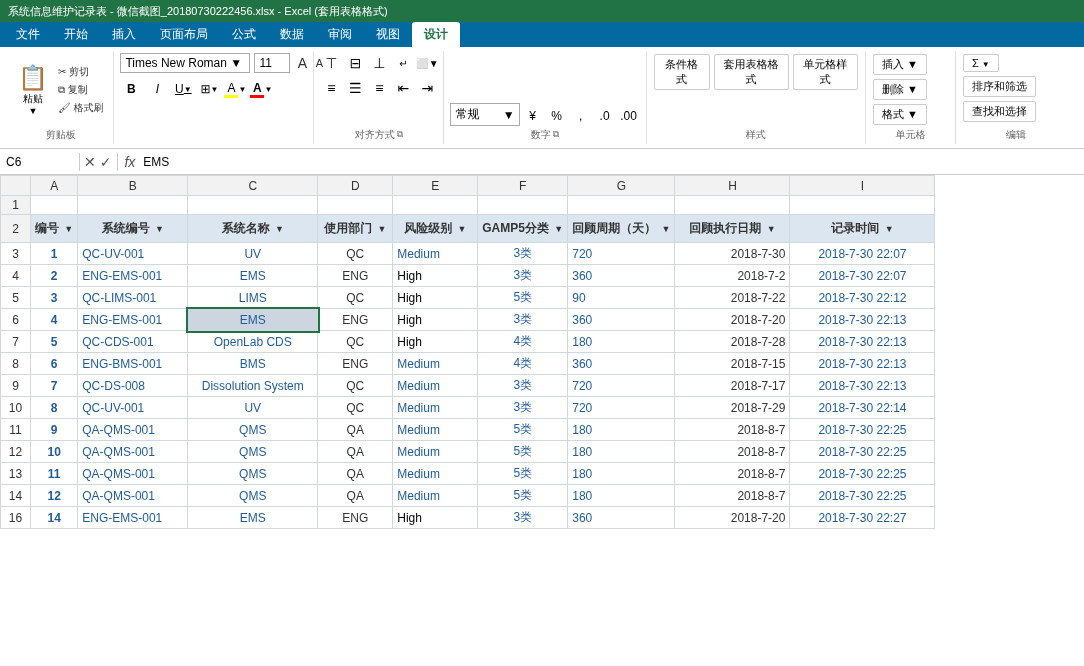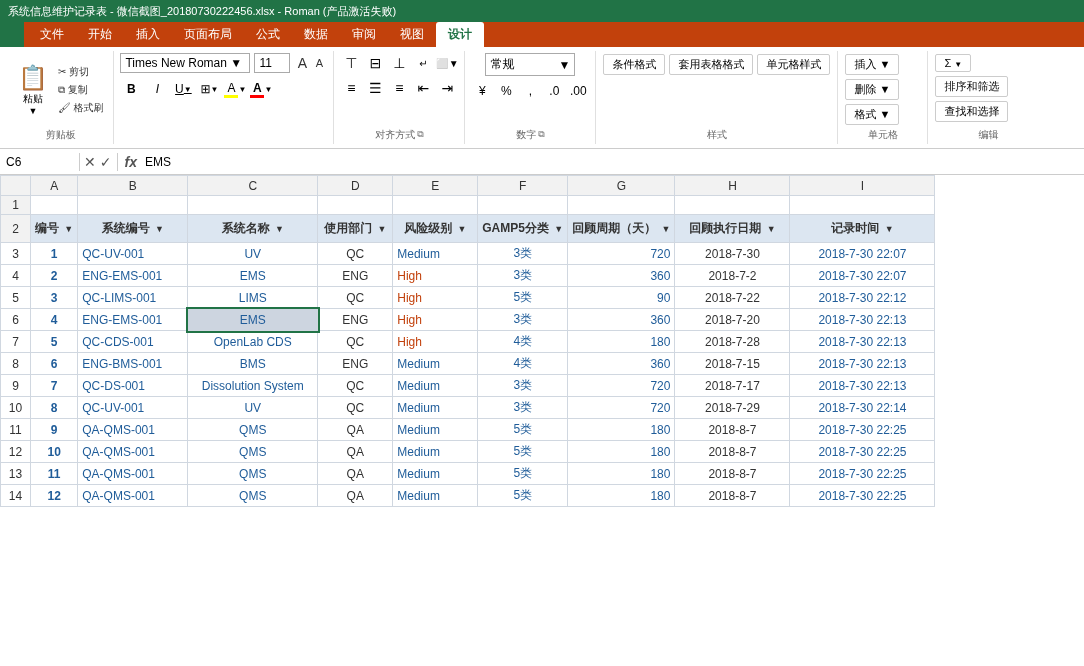--- a/index.html
+++ b/index.html
@@ -16,23 +16,22 @@
       font-size: 11px;
     }
 
     
     .ribbon {
       background: #217346;
       padding: 0;
     }
     .ribbon-tabs {
       display: flex;
-      background: #c2410c;
+      background: #0369a1;
       padding: 0 4px;
-      margin-left: 24px;
     }
     .ribbon-tab {
       padding: 4px 12px;
       color: white;
       font-size: 12px;
       cursor: pointer;
       border-radius: 3px 3px 0 0;
     }
     .ribbon-tab.active {
       background: #fff;
@@ -280,32 +279,32 @@
       color: #1f5c99;
     }
     .data-row td.system-name {
       color: #1f5c99;
       text-align: center;
     }
     .data-row td.dept-col {
       text-align: center;
       color: #333;
     }
-    .risk-high { color: #c2410c; }
+    .risk-high { color: #000000; }
     .risk-medium { color: #1f5c99; }
     .data-row td.gamp-col {
       text-align: center;
       color: #1f5c99;
     }
     .data-row td.period-col {
+      text-align: left;
+      color: #1f5c99;
+    }
+    .data-row td.review-date-col {
       text-align: right;
-      color: #1f5c99;
-    }
-    .data-row td.review-date-col {
-      text-align: center;
       color: #333;
     }
     .data-row td.record-time-col {
       text-align: center;
       color: #1f5c99;
     }
     .selected-cell {
       background: #cdd5e0 !important;
       outline: 2px solid #217346;
     }
@@ -351,21 +350,21 @@
       flex-direction: column;
       align-items: center;
       cursor: pointer;
       padding: 2px 4px;
     }
   </style>
 </head>
 <body>
 
 <div class="title-bar">
-  <span>系统信息维护记录表 - 微信截图_20180730222456.xlsx - Roman (产品激活失败)</span>
+  <span>系统信息维护记录表 - 微信截图_20180730222456.xlsx - Excel (套用表格格式)</span>
 </div>
 
 <div class="ribbon">
   <div class="ribbon-tabs">
     <div class="ribbon-tab">文件</div>
     <div class="ribbon-tab">开始</div>
     <div class="ribbon-tab">插入</div>
     <div class="ribbon-tab">页面布局</div>
     <div class="ribbon-tab">公式</div>
     <div class="ribbon-tab">数据</div>
@@ -446,21 +445,21 @@
           <button class="align-btn">⇥</button>
         </div>
       </div>
       <div class="rsg-bottom">
         <span>对齐方式</span>
         <span class="expand-arrow">⧉</span>
       </div>
     </div>
 
     <div class="ribbon-section-group" style="min-width:110px;">
-      <div class="rsg-top" style="flex-direction:column;align-items:center;">
+      <div class="rsg-top" style="align-items:flex-end;">
         <div class="number-format-box">
           <span>常规</span>
           <span>▼</span>
         </div>
         <div class="number-row2">
           <button class="pct-btn">¥</button>
           <button class="pct-btn">%</button>
           <button class="comma-btn">,</button>
           <button class="dec-btn">.0</button>
           <button class="dec-btn">.00</button>
@@ -512,21 +511,21 @@
 </div>
 
 <div class="formula-bar">
   <div class="cell-ref-box">
     <span>C6</span>
   </div>
   <div class="formula-icons">
     <span class="formula-icon">✕</span>
     <span class="formula-icon">✓</span>
     <div class="formula-divider"></div>
-    <span class="formula-icon" style="font-weight:bold;font-style:italic;">fx</span>
+    <span class="formula-icon" style="font-weight:normal;font-style:italic;">fx</span>
   </div>
   <input class="formula-input" value="EMS" readonly="" style="">
 </div>
 
 <div class="spreadsheet">
   <table>
     <colgroup>
       <col style="width:30px">
       <col style="width:40px">
       <col style="width:110px">
@@ -648,21 +647,21 @@
       <td class="dept-col">ENG</td>
       <td class="risk-medium">Medium</td>
       <td class="gamp-col">4类</td>
       <td class="period-col">360</td>
       <td class="review-date-col">2018-7-15</td>
       <td class="record-time-col">2018-7-30 22:13</td>
     </tr>
         <tr class="data-row">
       <td class="row-header">9</td>
       <td class="id-col">7</td>
-      <td class="system-code">QC-DS-001</td>
+      <td class="system-code">QC-DS-008</td>
       <td class="system-name ">Dissolution System</td>
       <td class="dept-col">QC</td>
       <td class="risk-medium">Medium</td>
       <td class="gamp-col">3类</td>
       <td class="period-col">720</td>
       <td class="review-date-col">2018-7-17</td>
       <td class="record-time-col">2018-7-30 22:13</td>
     </tr>
         <tr class="data-row">
       <td class="row-header">10</td>
@@ -717,15 +716,27 @@
       <td class="id-col">12</td>
       <td class="system-code">QA-QMS-001</td>
       <td class="system-name ">QMS</td>
       <td class="dept-col">QA</td>
       <td class="risk-medium">Medium</td>
       <td class="gamp-col">5类</td>
       <td class="period-col">180</td>
       <td class="review-date-col">2018-8-7</td>
       <td class="record-time-col">2018-7-30 22:25</td>
     </tr>
+        <tr class="data-row">
+      <td class="row-header">16</td>
+      <td class="id-col">14</td>
+      <td class="system-code">ENG-EMS-001</td>
+      <td class="system-name ">EMS</td>
+      <td class="dept-col">ENG</td>
+      <td class="risk-high">High</td>
+      <td class="gamp-col">3类</td>
+      <td class="period-col">360</td>
+      <td class="review-date-col">2018-7-20</td>
+      <td class="record-time-col">2018-7-30 22:27</td>
+    </tr>
       </tbody>
   </table>
 </div>
 
 </body></html>

